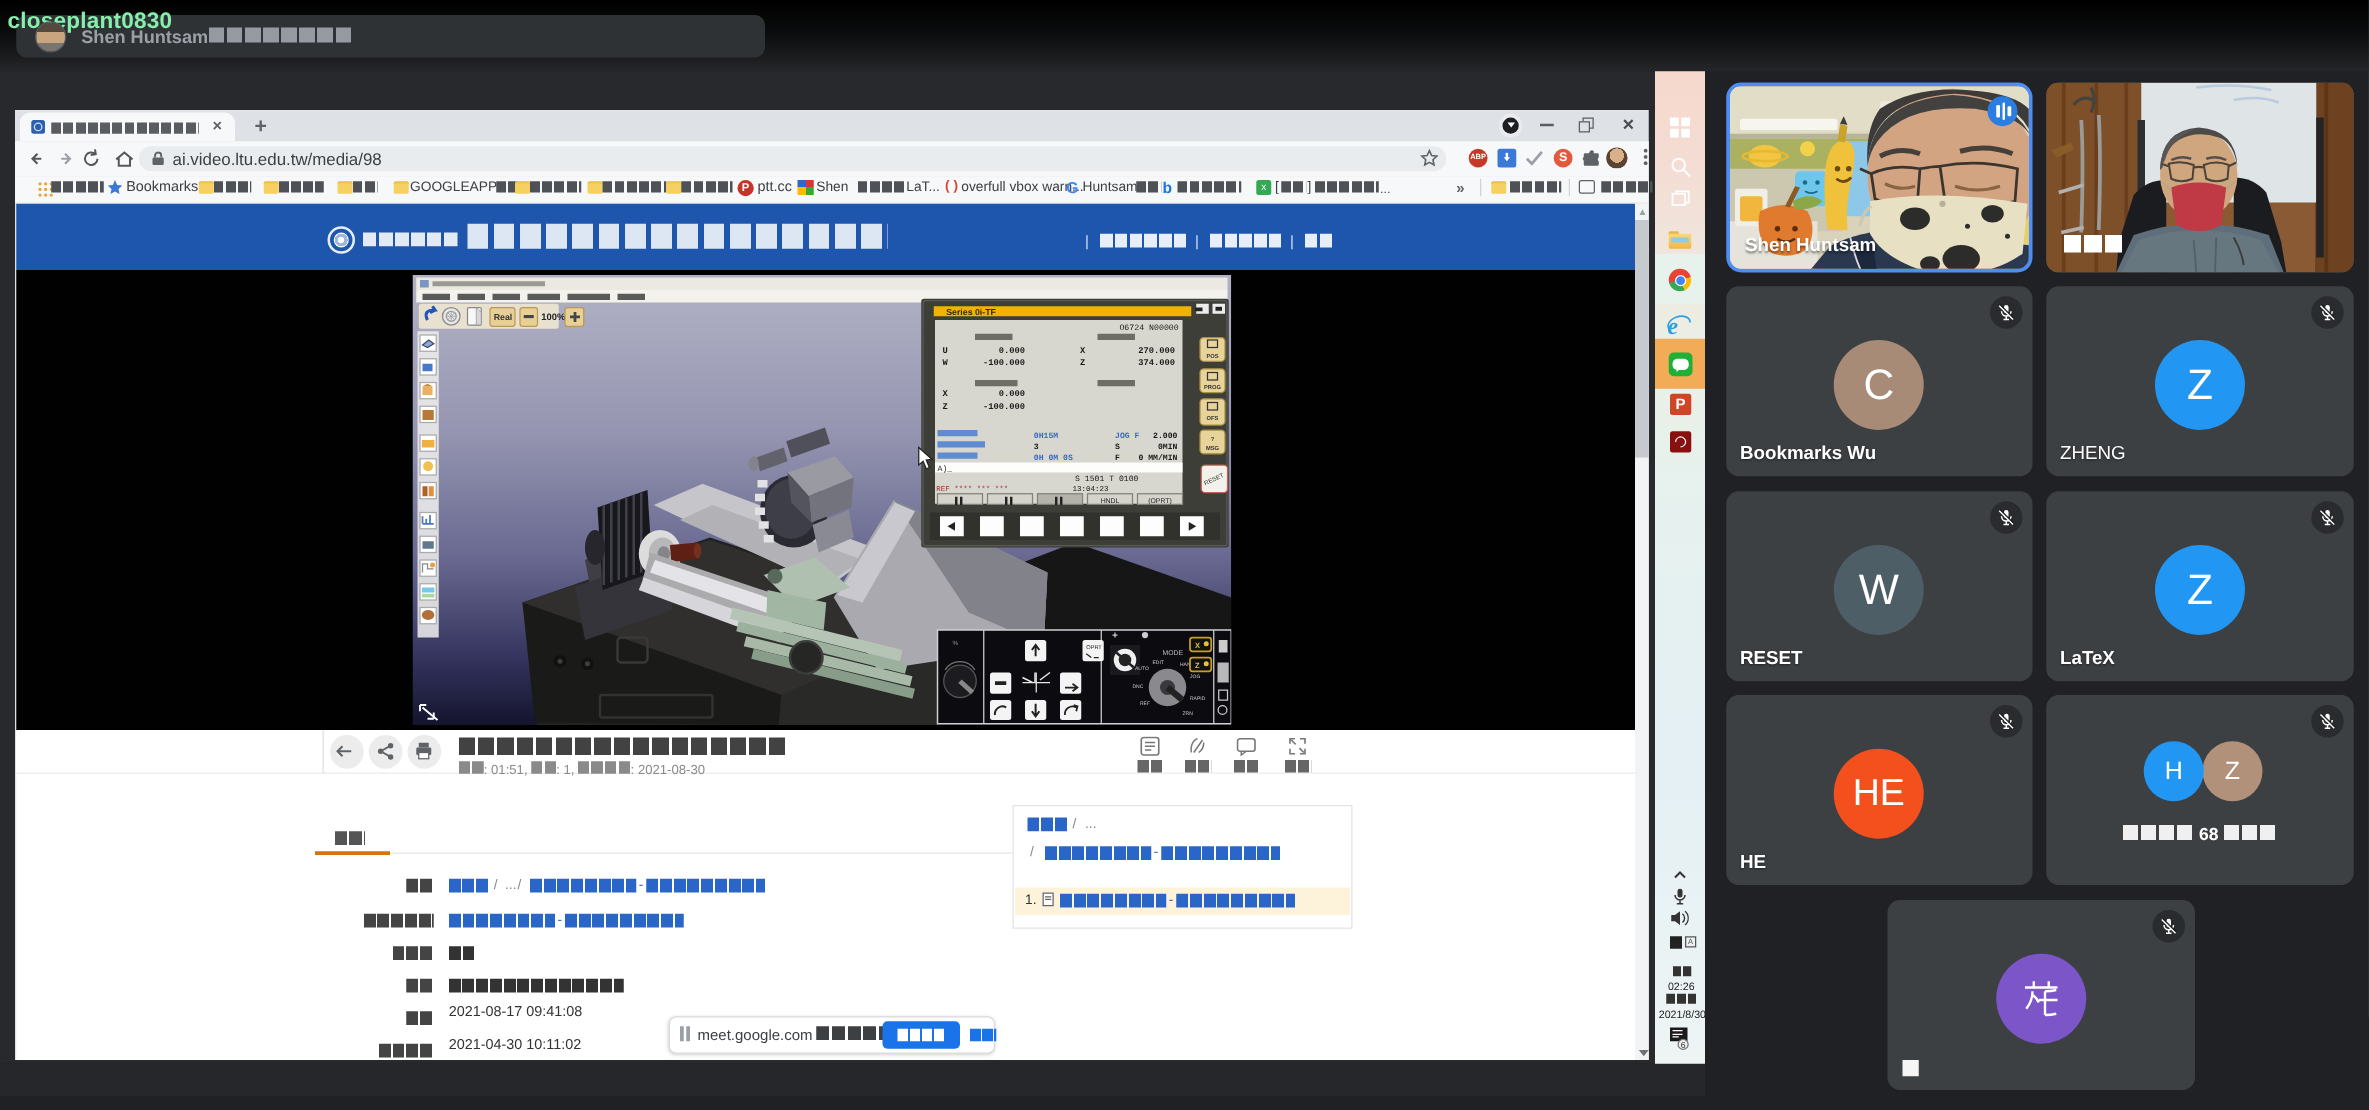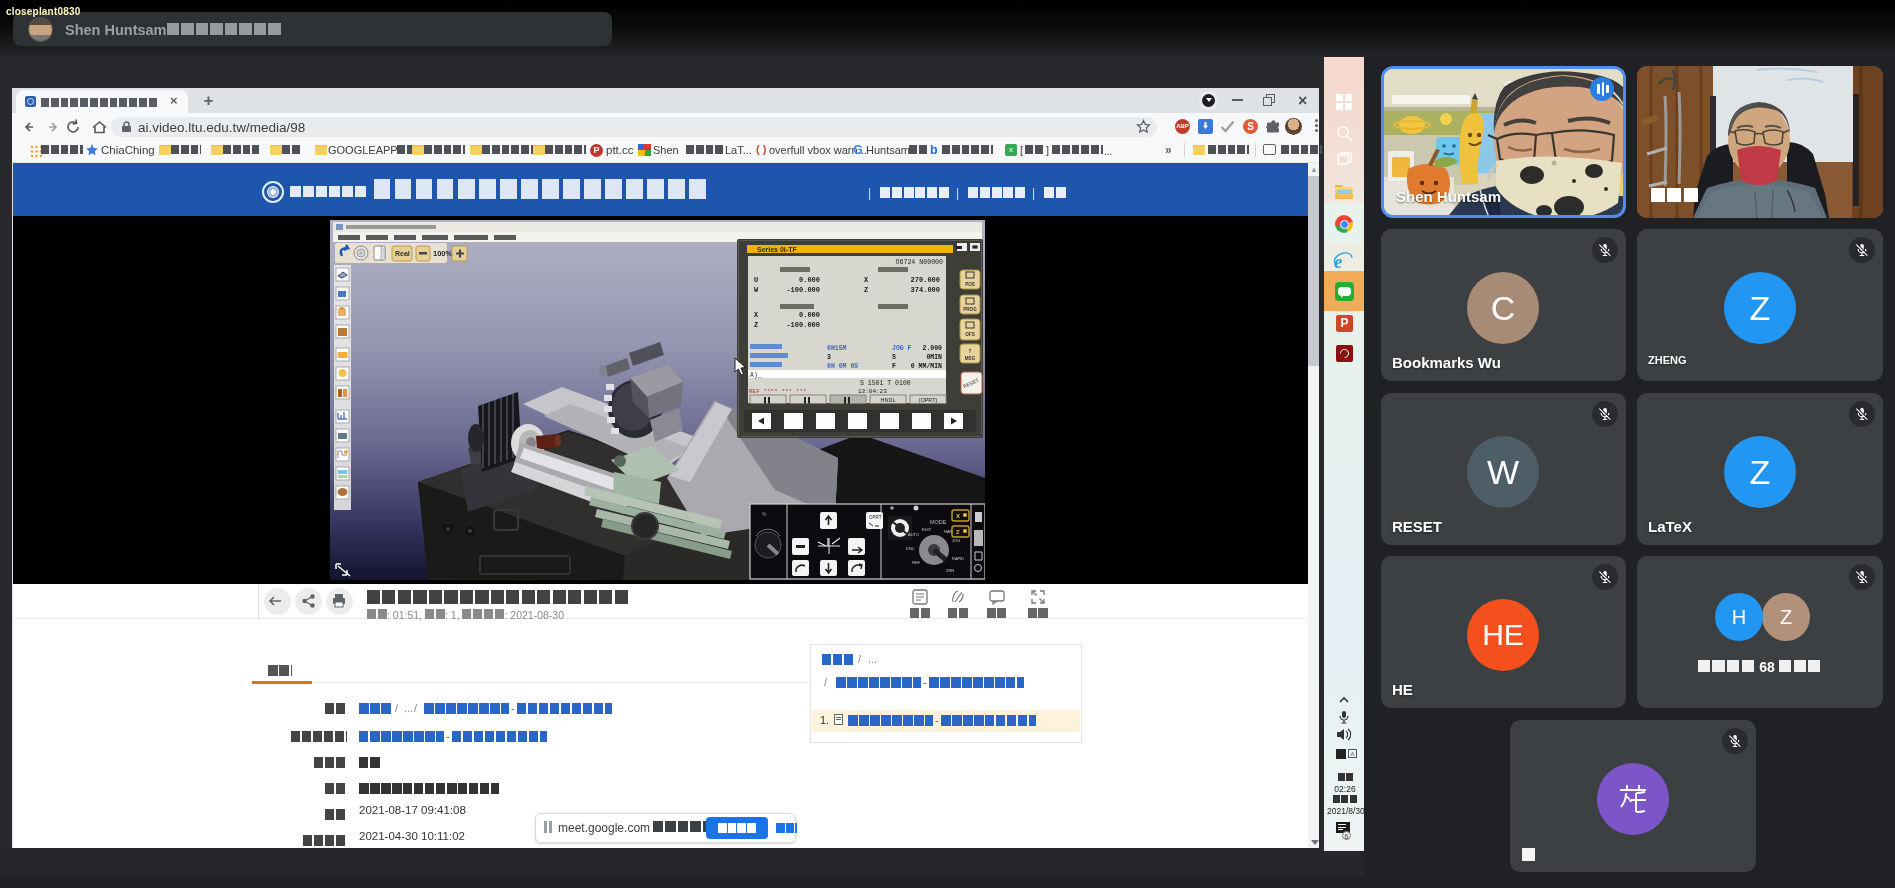--- a/index.html
+++ b/index.html
@@ -10,21 +10,21 @@
 </style></head>
 <body>
 <div id="app">
 
 <div class="abs" style="left:0;top:57px;width:1364px;height:794px;background:#27292c"></div>
 
 <div class="abs" style="left:0;top:851px;width:1364px;height:26px;background:#25272a"></div>
 
 <div class="abs" style="left:0;top:0;width:1895px;height:57px;background:linear-gradient(180deg,#000 0%,#0a0b0c 45%,#242629 100%)"></div>
 <div class="abs" style="left:13px;top:12px;width:599px;height:34px;background:#2f3235;border-radius:8px 8px 8px 8px"></div>
-<div class="abs" style="left:6px;top:6px;color:#fef9c3;font-size:10px;font-weight:bold;letter-spacing:.2px">closeplant0830</div>
+<div class="abs" style="left:6px;top:6px;color:#86efac;font-size:18px;font-weight:bold;letter-spacing:.2px">closeplant0830</div>
 <div class="abs" style="left:28px;top:17px;width:25px;height:25px;border-radius:50%;background:linear-gradient(180deg,#55483c 0 32%,#c8a57e 32% 72%,#7a756e 72%);border:1px solid #55585c"></div>
 <div class="abs" style="left:65px;top:22px;color:#9aa0a6;font-size:14.5px;font-weight:bold">Shen Huntsam<span class="bt" style="--c:#9aa0a6;--w:12.5px;--t:14.5px;width:115px;height:12px;opacity:.95"></span></div>
 
 <div class="abs" style="left:12px;top:88px;width:1307px;height:760px;background:#dee1e6">
 
   <div class="abs" style="left:4px;top:2px;width:172px;height:23px;background:#f7f8f9;border-radius:8px 8px 0 0"></div>
   <div class="abs" style="left:13px;top:8px;width:11px;height:11px;background:#2d5fb0;border-radius:2px"></div>
   <div class="abs" style="left:15px;top:10px;width:7px;height:7px;border:1px solid #cfe0f5;border-radius:50%"></div>
   <span class="abs bt" style="left:29px;top:10px;--c:#595d62;--w:7.8px;--t:9.8px;width:118px;height:9px"></span>
   <div class="abs" style="left:158px;top:7px;width:11px;height:11px;color:#5f6368;font-size:13px;line-height:11px;font-weight:bold">×</div>
@@ -81,21 +81,21 @@
           <circle cx="2" cy="11" r="1.3"></circle>
           <circle cx="6.5" cy="11" r="1.3"></circle>
           <circle cx="11" cy="11" r="1.3"></circle>
         </g>
       </svg>
   <div id="bmbar">
         <span class="abs bt" style="left:29px;top:57px;--c:#4e5256;--w:7.8px;--t:9.8px;width:42px;height:9px"></span>
         <svg class="abs" style="left:73px;top:55px" width="14" height="14" viewBox="0 0 14 14">
           <path d="M7 1 L8.7 5 12.8 5.4 9.8 8.2 10.6 12.2 7 10.2 3.4 12.2 4.2 8.2 1.2 5.4 5.3 5 Z" fill="#3b78d8"></path>
         </svg>
-        <div class="abs" style="left:89px;top:56px;color:#3c4043;font-size:11.5px">ChiaChing</div>
+        <div class="abs" style="left:89px;top:56px;color:#3c4043;font-size:11.5px">Bookmarks</div>
         <div class="abs" style="left:147px;top:57px;width:12px;height:10px;background:#f6d060;border-radius:1.5px;box-shadow:inset 0 1.5px 0 #eec04e"></div>
         <span class="abs bt" style="left:159px;top:57px;--c:#4e5256;--w:7.8px;--t:9.8px;width:30px;height:9px"></span>
         <div class="abs" style="left:199px;top:57px;width:12px;height:10px;background:#f6d060;border-radius:1.5px;box-shadow:inset 0 1.5px 0 #eec04e"></div>
         <span class="abs bt" style="left:211px;top:57px;--c:#4e5256;--w:7.8px;--t:9.8px;width:36px;height:9px"></span>
         <div class="abs" style="left:258px;top:57px;width:12px;height:10px;background:#f6d060;border-radius:1.5px;box-shadow:inset 0 1.5px 0 #eec04e"></div>
         <span class="abs bt" style="left:270px;top:57px;--c:#4e5256;--w:7.8px;--t:9.8px;width:20px;height:9px"></span>
         <div class="abs" style="left:303px;top:57px;width:12px;height:10px;background:#f6d060;border-radius:1.5px;box-shadow:inset 0 1.5px 0 #eec04e"></div>
         <div class="abs" style="left:316px;top:56px;color:#3c4043;font-size:11px">GOOGLEAPP</div>
         <span class="abs bt" style="left:385px;top:57px;--c:#4e5256;--w:7.8px;--t:9.8px;width:20px;height:9px"></span>
         <div class="abs" style="left:400px;top:57px;width:12px;height:10px;background:#f6d060;border-radius:1.5px;box-shadow:inset 0 1.5px 0 #eec04e"></div>
@@ -717,21 +717,21 @@
         <div class="abs" style="left:87px;top:43px;width:72px;height:72px;border-radius:50%;background:#2196f3;color:#fff;font-size:34px;text-align:center;line-height:72px;font-family:'Liberation Sans',sans-serif">Z</div>
         <div class="abs" style="left:212px;top:8px;width:26px;height:26px;border-radius:50%;background:rgba(25,26,29,.55)"></div>
 <svg class="abs" style="left:218px;top:14px" width="14" height="14" viewBox="0 0 14 14">
           <g stroke="#fff" fill="#fff">
             <rect x="5.2" y="1" width="3.6" height="6.5" rx="1.8" stroke="none"></rect>
             <path d="M3.2 6 a3.8 3.8 0 0 0 7.6 0 M7 10 V12.5 M4.8 12.5 H9.2" fill="none" stroke-width="1.2"></path>
             <path d="M1.5 1.5 L12.5 12.5" stroke-width="1.4"></path>
             <path d="M2.2 0.8 L13.2 11.8" stroke="rgba(25,26,29,.9)" stroke-width="1.1"></path>
           </g>
         </svg>
-        <div class="abs" style="left:11px;top:125px;color:#fff;font-size:11px;font-weight:bold;text-shadow:0 1px 2px rgba(0,0,0,.5)">ZHENG</div>
+        <div class="abs" style="left:11px;top:125px;color:#fff;font-size:15px;font-weight:normal;text-shadow:0 1px 2px rgba(0,0,0,.5)">ZHENG</div>
       </div>
       <div class="abs" style="left:1381px;top:393px;width:245px;height:152px;background:#3c4043;border-radius:10px;overflow:hidden">
         <div class="abs" style="left:86px;top:43px;width:72px;height:72px;border-radius:50%;background:#4d5e66;color:#fff;font-size:34px;text-align:center;line-height:72px;font-family:'Liberation Sans',sans-serif">W</div>
         <div class="abs" style="left:211px;top:8px;width:26px;height:26px;border-radius:50%;background:rgba(25,26,29,.55)"></div>
 <svg class="abs" style="left:217px;top:14px" width="14" height="14" viewBox="0 0 14 14">
           <g stroke="#fff" fill="#fff">
             <rect x="5.2" y="1" width="3.6" height="6.5" rx="1.8" stroke="none"></rect>
             <path d="M3.2 6 a3.8 3.8 0 0 0 7.6 0 M7 10 V12.5 M4.8 12.5 H9.2" fill="none" stroke-width="1.2"></path>
             <path d="M1.5 1.5 L12.5 12.5" stroke-width="1.4"></path>
             <path d="M2.2 0.8 L13.2 11.8" stroke="rgba(25,26,29,.9)" stroke-width="1.1"></path>

